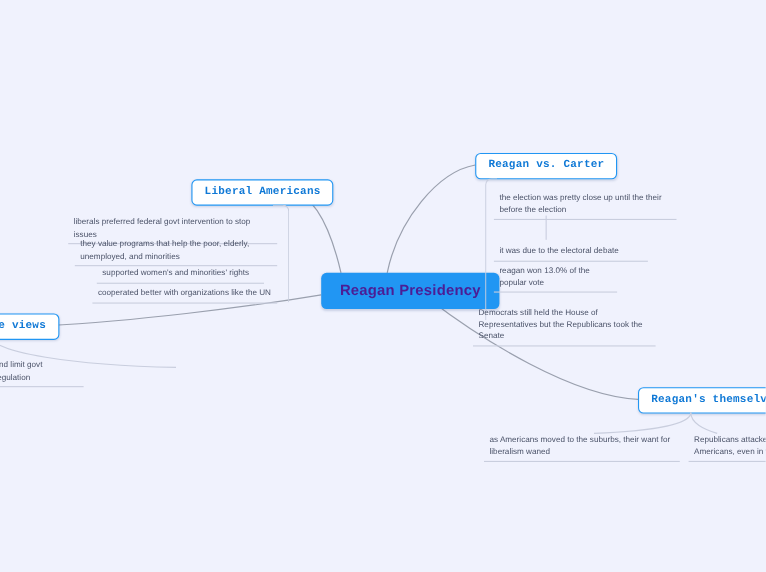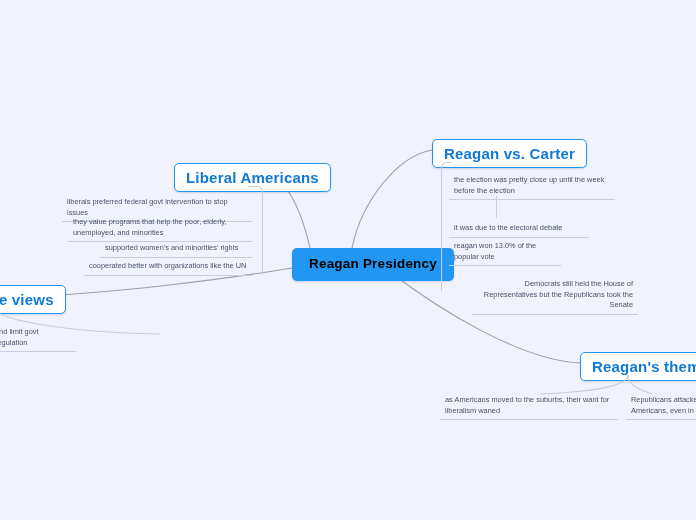--- a/index.html
+++ b/index.html
@@ -30,41 +30,42 @@
     pointer-events: none;
   }
   .node {
     position: absolute;
     box-sizing: border-box;
     white-space: nowrap;
   }
   
   .root-node {
     background: #2196f3;
-    color: #000000;
+    color: #4c1d95;
     border-radius: 5px;
     font-size: 13.5px;
     font-weight: bold;
     letter-spacing: 0.2px;
     padding: 9px 17px 10px 17px;
     box-shadow: 0 1px 2px rgba(30,60,120,0.18);
     line-height: 1;
   }
   
   .branch-node {
     background: #ffffff;
     color: #1079d6;
     border: 1.6px solid #2196f3;
     border-radius: 5px;
-    font-size: 15px;
+    font-size: 10px;
     font-weight: bold;
     letter-spacing: 0.2px;
     padding: 6px 11px 6px 11px;
     box-shadow: 0 1px 2px rgba(30,60,120,0.16);
     line-height: 1;
+    font-family: Liberation Mono, monospace;
   }
   
   .leaf-node {
     color: #4a5268;
     font-size: 7.4px;
     line-height: 1.42;
     padding: 1px 5px 3px 5px;
     border-bottom: 1px solid #c9cede;
     white-space: normal;
     box-sizing: border-box;
@@ -108,21 +109,21 @@
   </div>
 
   <div class="spine-right" style="left:248px; top:186px; width:14px; height:88px; border-top:1px solid #c9cede; border-top-right-radius:6px;"></div>
 
   <div class="node leaf-node align-right" style="left:62px; top:196px; width:190px;">
     <span>liberals preferred federal govt intervention to stop issues</span>
   </div>
   <div class="node leaf-node align-left" style="left:68px; top:216px; width:184px;">
     <span>they value programs that help the poor, elderly, unemployed, and minorities</span>
   </div>
-  <div class="node leaf-node align-right" style="left:100px; top:242px; width:152px;">
+  <div class="node leaf-node align-right" style="left:88px; top:242px; width:152px;">
     <span>supported women's and minorities' rights</span>
   </div>
   <div class="node leaf-node align-right" style="left:84px; top:260px; width:168px;">
     <span>cooperated better with organizations like the UN</span>
   </div>
 
   <div class="node branch-node" style="left:-26px; top:285px;">
     <span>ive views</span>
   </div>
 
@@ -136,32 +137,32 @@
     <span>and limit govt regulation</span>
   </div>
 
   <div class="node branch-node" style="left:432px; top:139px;">
     <span>Reagan vs. Carter</span>
   </div>
 
   <div class="spine" style="left:441px; top:162px; width:10px; height:128px; border-top:1px solid #c9cede; border-top-left-radius:6px;"></div>
 
   <div class="node leaf-node align-left" style="left:449px; top:174px; width:166px;">
-    <span>the election was pretty close up until the week before the election</span>
+    <span>the election was pretty close up until the their before the election</span>
   </div>
 
   <div class="spine" style="left:496px; top:196px; width:0px; height:22px;"></div>
   <div class="node leaf-node align-right" style="left:449px; top:222px; width:140px;">
     <span>it was due to the electoral debate</span>
   </div>
 
   <div class="node leaf-node align-left" style="left:449px; top:240px; width:112px;">
     <span>reagan won 13.0% of the popular vote</span>
   </div>
-  <div class="node leaf-node align-left" style="left:472px; top:278px; width:166px;text-align:right;">
+  <div class="node leaf-node align-left" style="left:430px; top:278px; width:166px;">
     <span>Democrats still held the House of Representatives but the Republicans took the Senate</span>
   </div>
 
   <div class="node branch-node" style="left:580px; top:352px;">
     <span>Reagan's themselves</span>
   </div>
 
   <svg class="links" viewBox="0 0 696 520" xmlns="http://www.w3.org/2000/svg">
     <g fill="none" stroke="#c9cede" stroke-width="1.1">
       <path d="M 628 375 C 628 386 592 392 540 394"></path>

